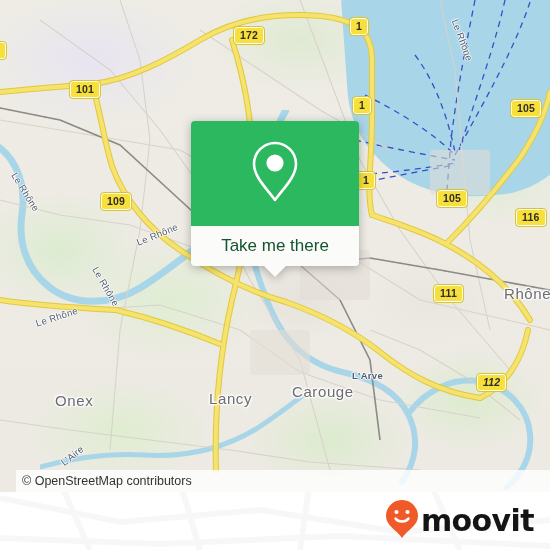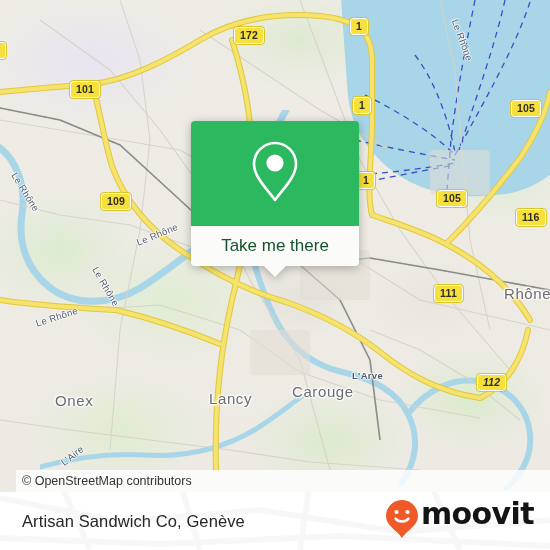--- a/index.html
+++ b/index.html
@@ -131,21 +131,21 @@
     margin-left:22px;
     font-size:16.5px;
     color:#262626;
     letter-spacing:.1px;
     white-space:nowrap;
     z-index:2;
   }
   #brand{
     position:absolute;right:16px;top:50%;
     transform:translateY(-50%);
-    display:flex;align-items:flex-start;
+    display:flex;align-items:center;
     z-index:2;
   }
   #brand-name{
     font-size:30px;color:#141414;letter-spacing:-.6px;
     margin-left:2px;line-height:30px;
     font-family:"DejaVu Sans", sans-serif;font-weight:600;
   }
 </style>
 </head>
 <body>
@@ -312,21 +312,20 @@
       <g stroke="#f1f1f1" stroke-width="6" fill="none">
         <path d="M0 6 L120 30 L260 18 L400 40 L550 28"></path>
         <path d="M60 -10 L90 58"></path>
         <path d="M180 -10 L200 58"></path>
         <path d="M310 -10 L300 58"></path>
         <path d="M430 -10 L460 58"></path>
         <path d="M0 46 L160 52 L340 44 L550 54"></path>
       </g>
     </svg>
 
-    <div id="footer-title">Artisan Sandwich Co, Genève</div>
 
     <div id="brand">
       <span>
         <svg width="34" height="40" viewBox="0 0 34 40" aria-hidden="true">
           <path d="M17 1 C8.2 1, 1 8.2, 1 17 C1 27, 12 31, 17 39 C22 31, 33 27, 33 17 C33 8.2, 25.8 1, 17 1 Z" fill="#f05a28"></path>
           <circle cx="11.5" cy="13" r="2.1" fill="#ffffff"></circle>
           <circle cx="22.5" cy="13" r="2.1" fill="#ffffff"></circle>
           <path d="M10.5 19.5 C13 23.5, 21 23.5, 23.5 19.5" stroke="#ffffff" stroke-width="2.4" fill="none" stroke-linecap="round"></path>
         </svg>
       </span>

